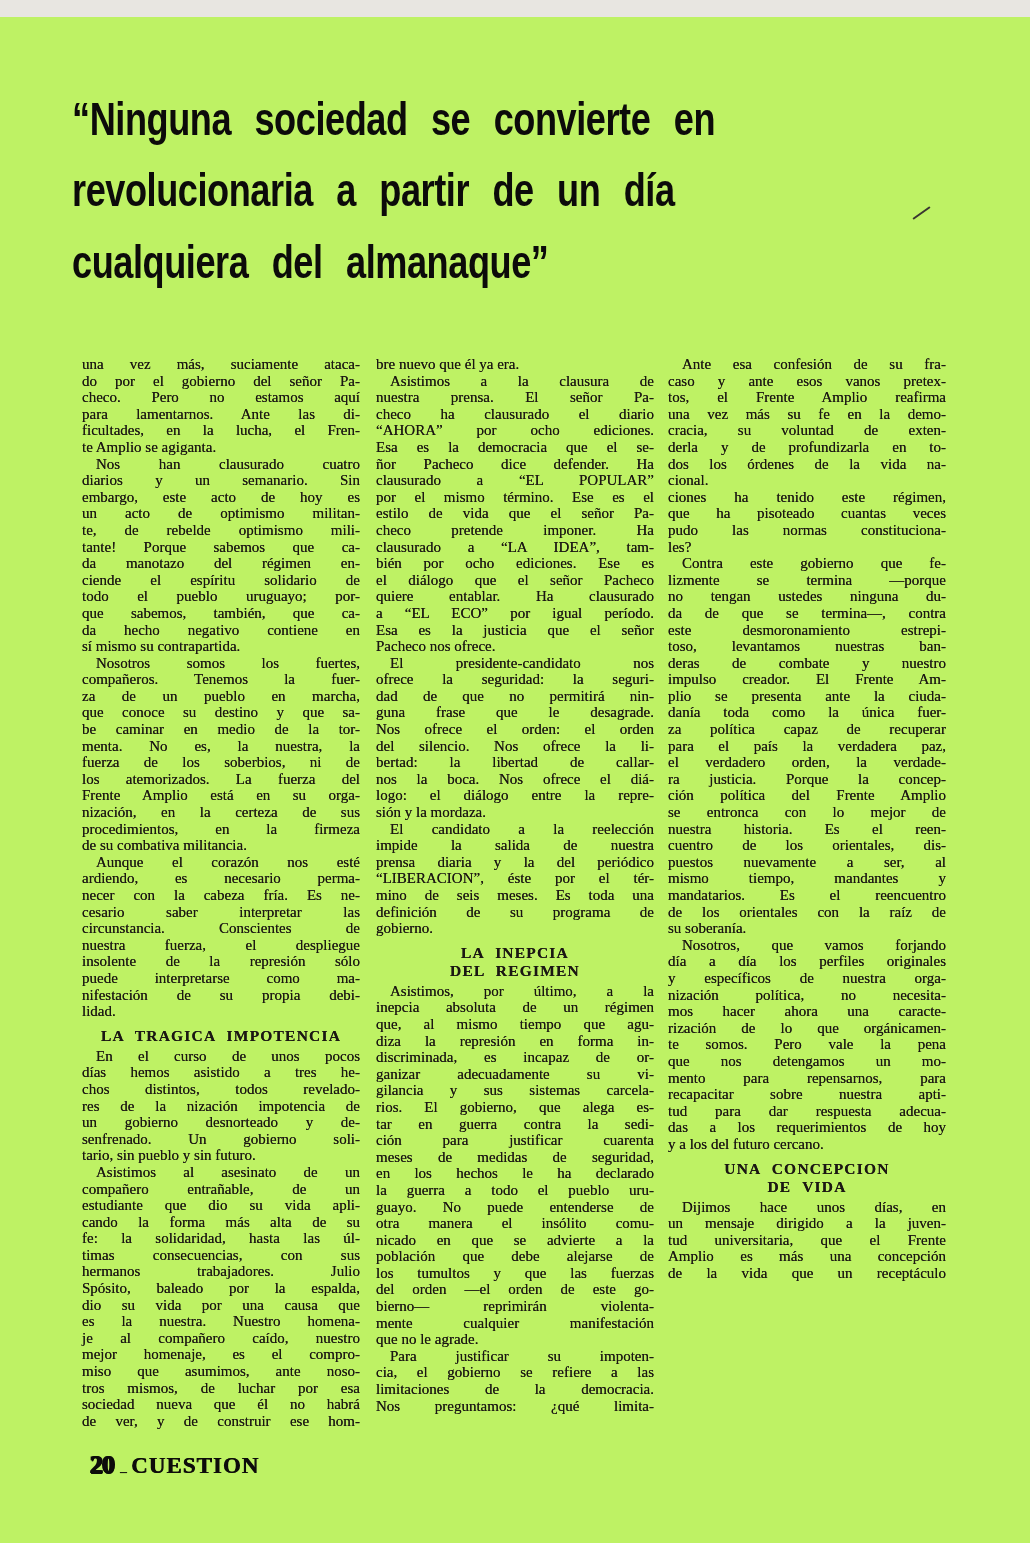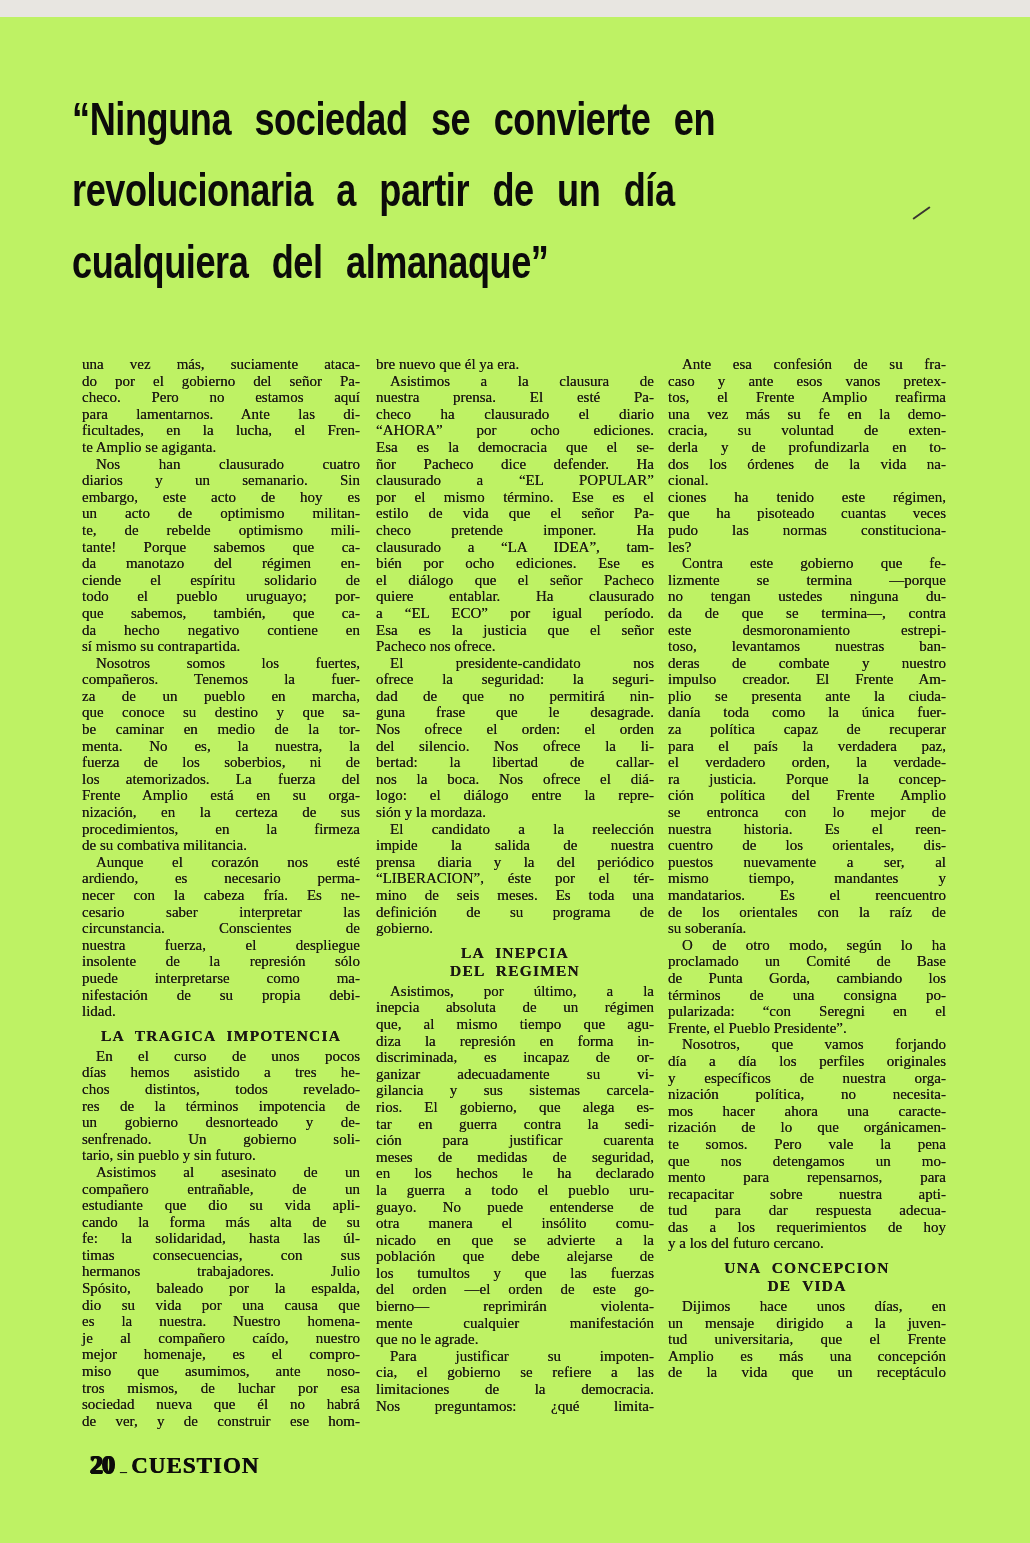--- a/index.html
+++ b/index.html
@@ -161,21 +161,21 @@
           <div class="line">nifestación de su propia debi-</div>
           <div class="line end">lidad.</div>
         </div>
         <div class="heading">
           <div class="hline">LA TRAGICA IMPOTENCIA</div>
         </div>
         <div class="para">
           <div class="line indent">En el curso de unos pocos</div>
           <div class="line">días hemos asistido a tres he-</div>
           <div class="line">chos distintos, todos revelado-</div>
-          <div class="line">res de la términos impotencia de</div>
+          <div class="line">res de la nización impotencia de</div>
           <div class="line">un gobierno desnorteado y de-</div>
           <div class="line">senfrenado. Un gobierno soli-</div>
           <div class="line end">tario, sin pueblo y sin futuro.</div>
         </div>
         <div class="para">
           <div class="line indent">Asistimos al asesinato de un</div>
           <div class="line">compañero entrañable, de un</div>
           <div class="line">estudiante que dio su vida apli-</div>
           <div class="line">cando la forma más alta de su</div>
           <div class="line">fe: la solidaridad, hasta las úl-</div>
@@ -191,21 +191,21 @@
           <div class="line">sociedad nueva que él no habrá</div>
           <div class="line">de ver, y de construir ese hom-</div>
         </div>
       </section>
     <section class="col col-2">
         <div class="para">
           <div class="line end">bre nuevo que él ya era.</div>
         </div>
         <div class="para">
           <div class="line indent">Asistimos a la clausura de</div>
-          <div class="line">nuestra prensa. El esté Pa-</div>
+          <div class="line">nuestra prensa. El señor Pa-</div>
           <div class="line">checo ha clausurado el diario</div>
           <div class="line">“AHORA” por ocho ediciones.</div>
           <div class="line">Esa es la democracia que el se-</div>
           <div class="line">ñor Pacheco dice defender. Ha</div>
           <div class="line">clausurado a “EL POPULAR”</div>
           <div class="line">por el mismo término. Ese es el</div>
           <div class="line">estilo de vida que el señor Pa-</div>
           <div class="line">checo pretende imponer. Ha</div>
           <div class="line">clausurado a “LA IDEA”, tam-</div>
           <div class="line">bién por ocho ediciones. Ese es</div>
@@ -307,28 +307,20 @@
           <div class="line">se entronca con lo mejor de</div>
           <div class="line">nuestra historia. Es el reen-</div>
           <div class="line">cuentro de los orientales, dis-</div>
           <div class="line">puestos nuevamente a ser, al</div>
           <div class="line">mismo tiempo, mandantes y</div>
           <div class="line">mandatarios. Es el reencuentro</div>
           <div class="line">de los orientales con la raíz de</div>
           <div class="line end">su soberanía.</div>
         </div>
         <div class="para">
-          <div class="line indent">O de otro modo, según lo ha</div>
-          <div class="line">proclamado un Comité de Base</div>
-          <div class="line">de Punta Gorda, cambiando los</div>
-          <div class="line">términos de una consigna po-</div>
-          <div class="line">pularizada: “con Seregni en el</div>
-          <div class="line end">Frente, el Pueblo Presidente”.</div>
-        </div>
-        <div class="para">
           <div class="line indent">Nosotros, que vamos forjando</div>
           <div class="line">día a día los perfiles originales</div>
           <div class="line">y específicos de nuestra orga-</div>
           <div class="line">nización política, no necesita-</div>
           <div class="line">mos hacer ahora una caracte-</div>
           <div class="line">rización de lo que orgánicamen-</div>
           <div class="line">te somos. Pero vale la pena</div>
           <div class="line">que nos detengamos un mo-</div>
           <div class="line">mento para repensarnos, para</div>
           <div class="line">recapacitar sobre nuestra apti-</div>

